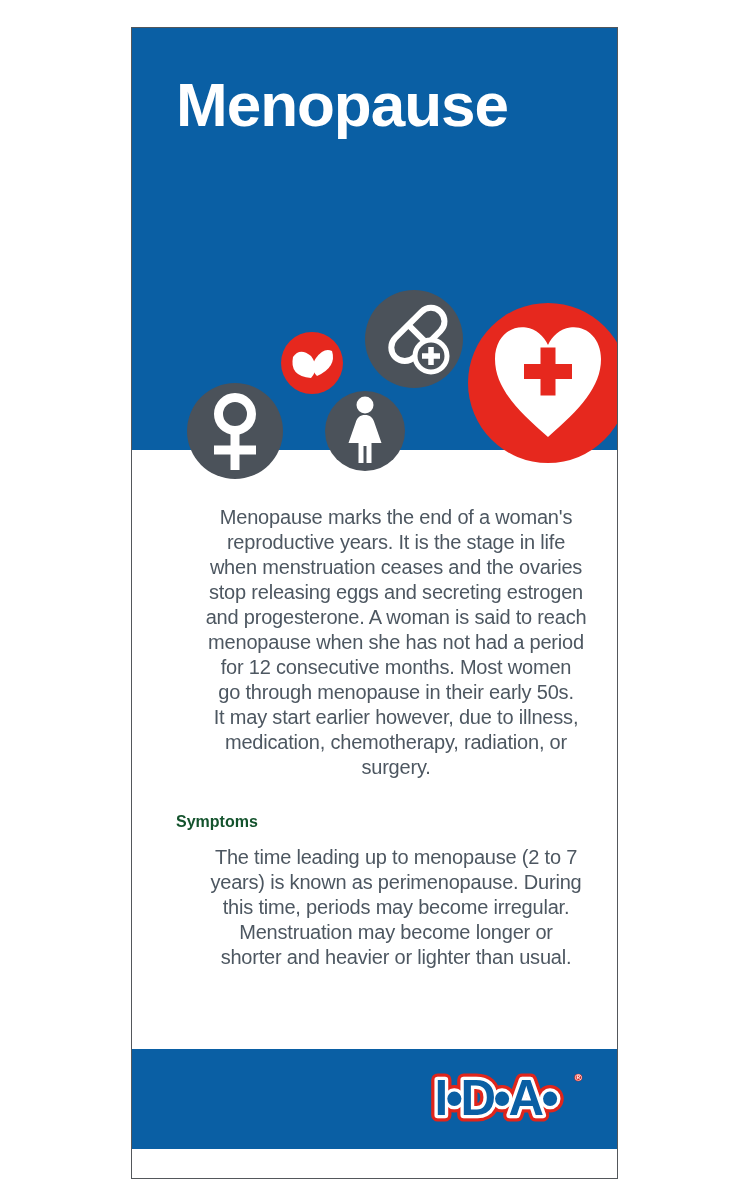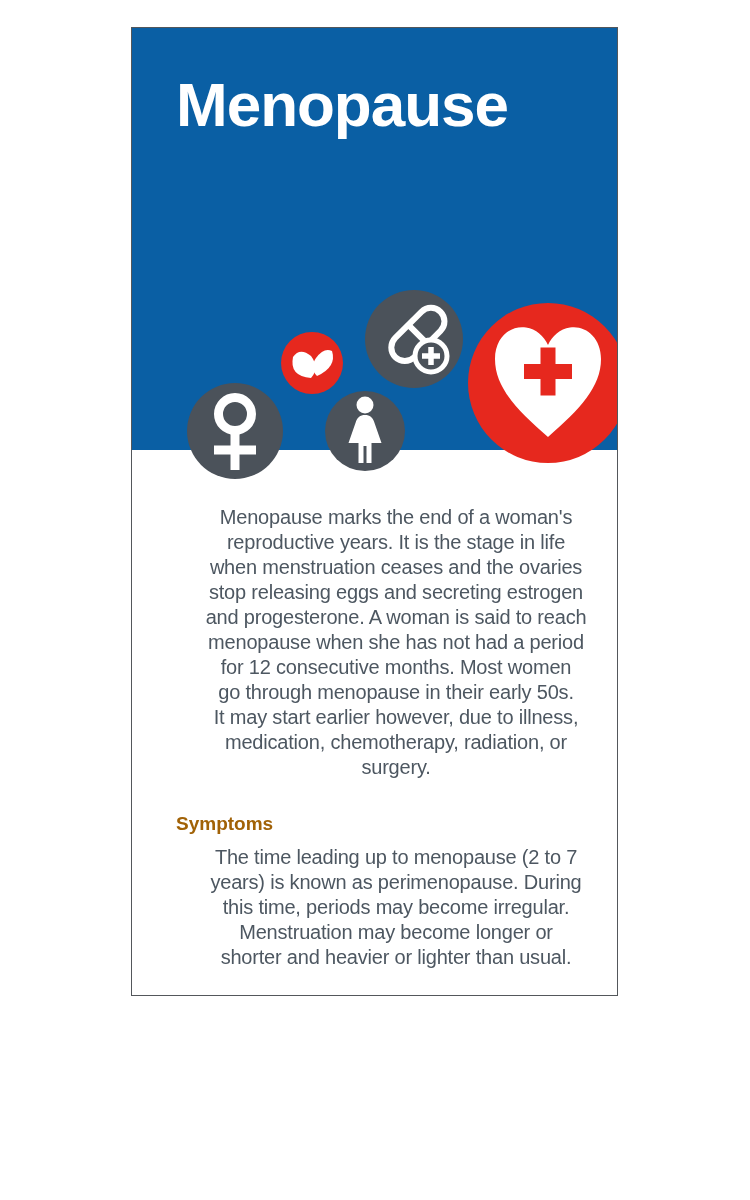--- a/index.html
+++ b/index.html
@@ -2,21 +2,21 @@
 <html><head>
 <meta charset="utf-8">
 <style>
   html,body{margin:0;padding:0;}
   body{
     width:750px;height:1200px;background:#ffffff;position:relative;
     font-family:"Liberation Sans", sans-serif;
     -webkit-font-smoothing:antialiased;
   }
   .card{
-    position:absolute;left:131px;top:27px;width:487px;height:969px;
+    position:absolute;left:131px;top:27px;width:487px;height:1152px;
     background:#ffffff;border:1.5px solid #53575b;overflow:hidden;box-sizing:border-box;
   }
   .hero{
     position:absolute;left:0;top:0;width:100%;height:422px;background:#0a5fa4;
   }
   .hero-title{
     position:absolute;left:44px;top:46px;font-size:62px;font-weight:bold;
     color:#ffffff;letter-spacing:-1px;line-height:1;white-space:pre;
   }
   .circle{position:absolute;border-radius:50%;}
@@ -29,21 +29,21 @@
   .ic-woman {left:193px;top:363px;width:80px; height:80px;}
   .ic-heart {left:336px;top:275px;width:160px;height:160px;}
   .body-text{
     position:absolute;left:44px;width:440px;
     font-size:20px;line-height:25px;color:#4d5761;
     letter-spacing:-0.2px;white-space:pre;text-align:center;
   }
   .intro{top:477px;}
   .section-heading{
     position:absolute;left:44px;top:786px;
-    font-size:19px;font-weight:bold;color:#a16207;line-height:1;white-space:pre;
+    font-size:16px;font-weight:bold;color:#14532d;line-height:1;white-space:pre;
   }
   .section-body{top:817px;}
   .footer-bar{
     position:absolute;left:0;top:1021px;width:100%;height:100px;background:#0a5fa4;
   }
   .ida-logo{
     position:absolute;right:28px;top:19px;width:158px;height:60px;
   }
   .ida-logo text{
     font-family:"Liberation Sans", sans-serif;font-weight:bold;

